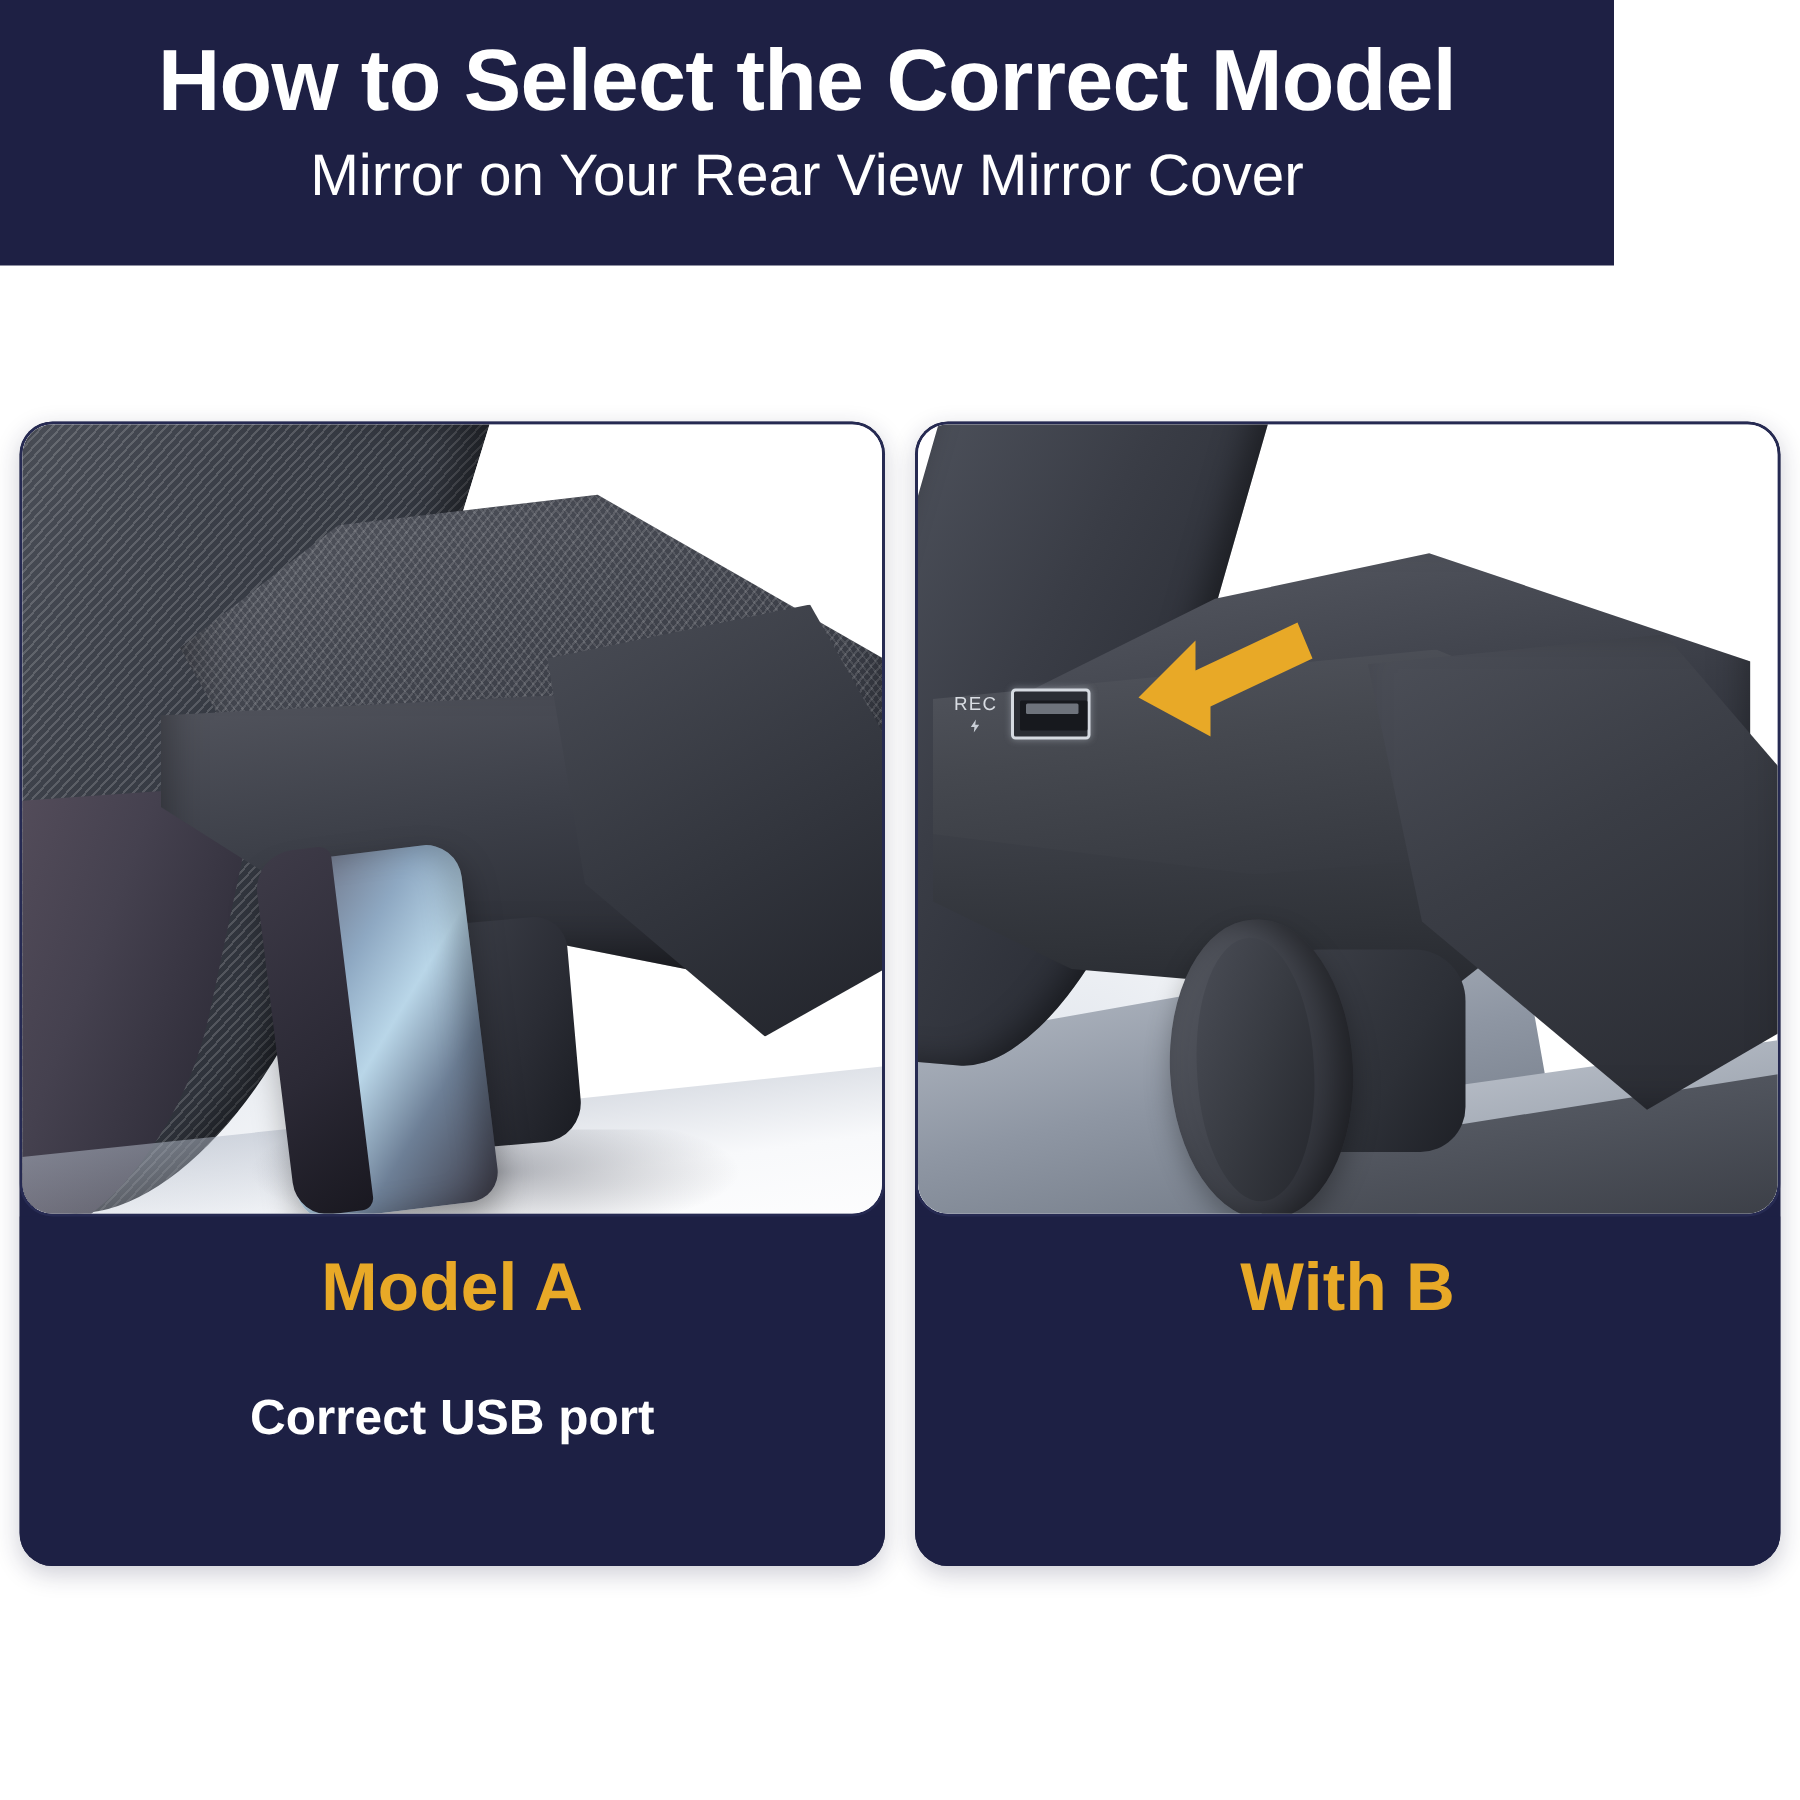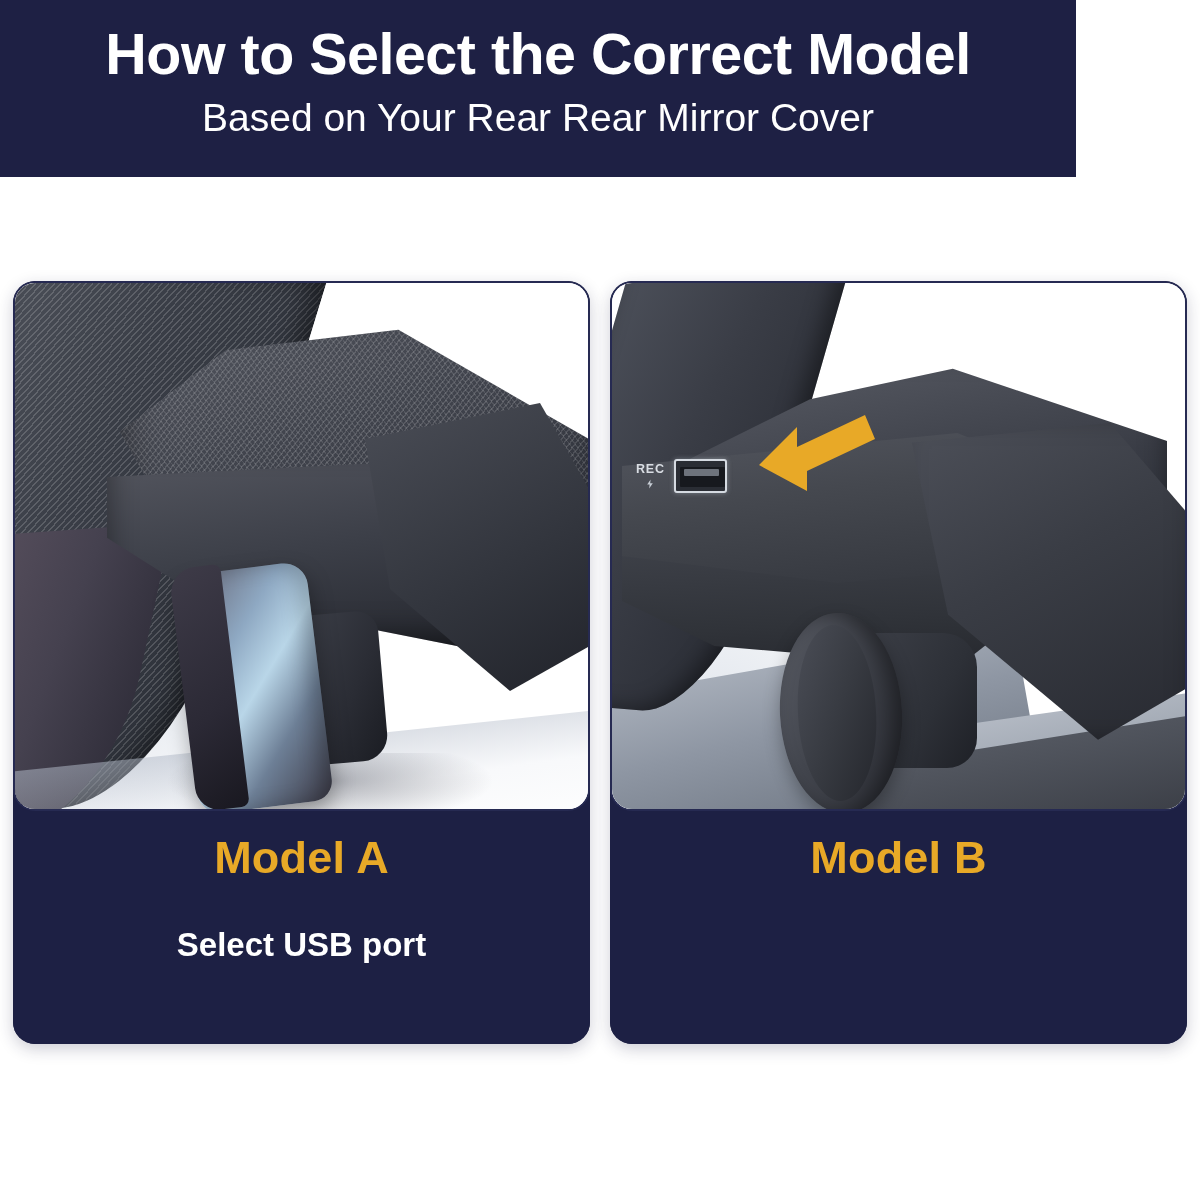--- a/index.html
+++ b/index.html
@@ -283,21 +283,21 @@
   }
   .rec-text-wrap {
     display: flex;
     flex-direction: column;
     align-items: center;
     line-height: 1;
   }
   .rec-label {
     color: #d9dde3;
     font-size: 12.5px;
-    font-weight: bold;
+    font-weight: normal;
     letter-spacing: 0.8px;
   }
   .rec-bolt-icon {
     margin-top: 3px;
     width: 10px;
     height: 10px;
   }
   .usb-port {
     width: 53px;
     height: 34px;
@@ -356,21 +356,21 @@
     font-weight: bold;
     line-height: 1;
     margin-top: 48px;
   }
 </style>
 </head>
 <body>
 
 <div class="header-banner">
   <div class="header-title">How to Select the Correct Model</div>
-  <div class="header-subtitle">Based on Your Rear Rear Mirror Cover</div>
+  <div class="header-subtitle">Mirror on Your Rear View Mirror Cover</div>
 </div>
 
 <div class="cards-row">
 
   <div class="model-card">
     <div class="photo-pane">
       <div class="photo-inner">
         <div class="glass-sheen"></div>
         <div class="a-pillar"></div>
         <div class="a-pillar-lower"></div>
@@ -379,21 +379,21 @@
         <div class="a-cover-right-wing"></div>
         <div class="a-windshield-edge"></div>
         <div class="a-shadow-under"></div>
         <div class="a-sensor-stem"></div>
         <div class="a-sensor"></div>
         <div class="a-sensor-edge"></div>
       </div>
     </div>
     <div class="label-panel">
       <div class="model-name">Model A</div>
-      <div class="model-desc">Select USB port</div>
+      <div class="model-desc">Correct USB port</div>
     </div>
   </div>
 
   <div class="model-card">
     <div class="photo-pane">
       <div class="photo-inner">
         <div class="glass-sheen"></div>
         <div class="b-headliner"></div>
         <div class="b-headliner-2"></div>
         <div class="b-headliner-dark"></div>
@@ -418,17 +418,17 @@
             <div class="usb-port-tongue"></div>
           </div>
         </div>
 
         <svg class="gold-arrow" viewBox="0 0 120 85">
           <polygon points="2,54 40,16 40,36 108,4 118,28 50,60 50,80" fill="#E8A927"></polygon>
         </svg>
       </div>
     </div>
     <div class="label-panel">
-      <div class="model-name">Model B</div>
+      <div class="model-name">With B</div>
     </div>
   </div>
 
 </div>
 
 </body></html>

